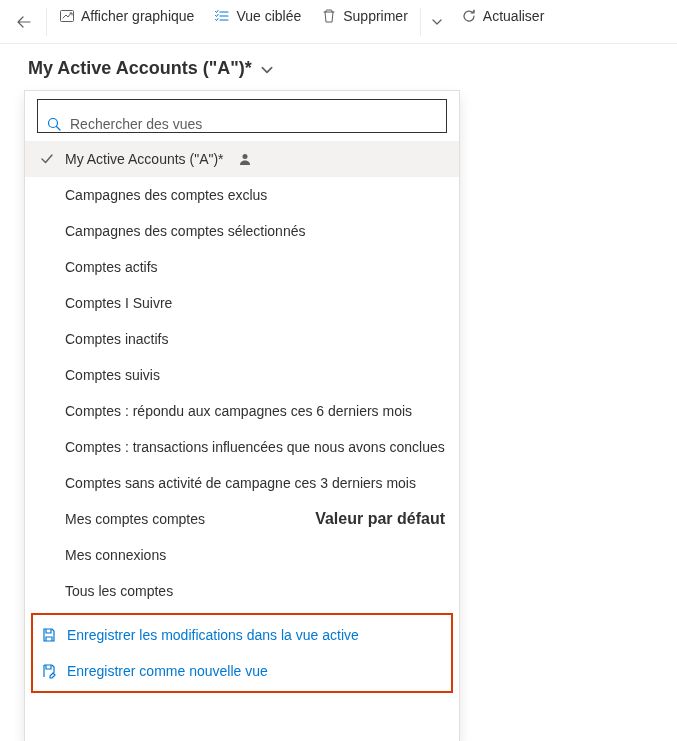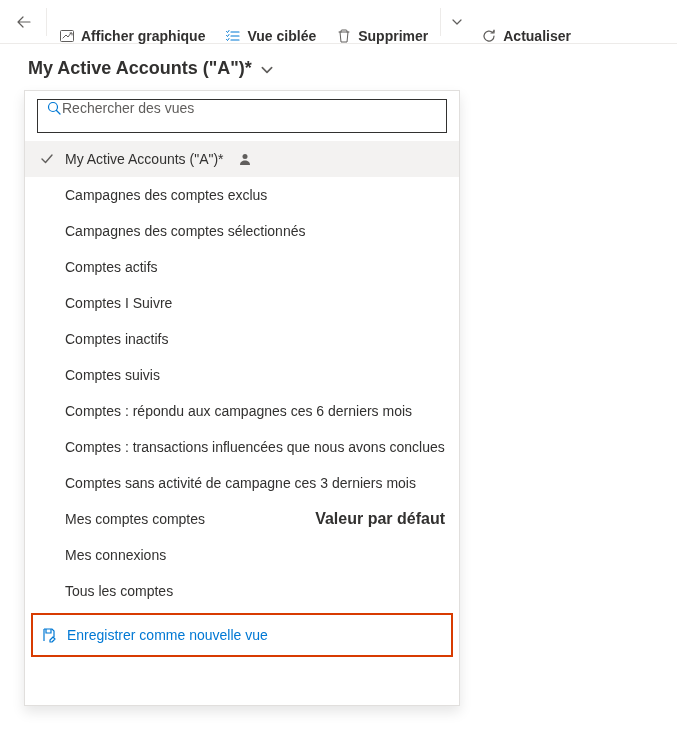--- a/index.html
+++ b/index.html
@@ -30,28 +30,27 @@
     cursor: pointer;
   }
   .toolbar-sep {
     width: 1px;
     height: 28px;
     background: #edebe9;
     margin: 0 2px;
   }
   .toolbar-btn {
     display: flex;
-    align-items: flex-end;
+    align-items: flex-start;
     gap: 6px;
-    padding: 0 10px;
+    padding: 8px 10px;
     height: 44px;
     cursor: pointer;
     color: #323130;
     font-size: 14px;
-    font-weight: bold;
   }
   .toolbar-btn .icon { color: #605e5c; display:flex; align-items:center; }
   .toolbar-btn.add .icon { color: #107c10; }
   .toolbar-more {
     width: 28px;
     display: flex;
     align-items: center;
     justify-content: center;
     height: 44px;
     cursor: pointer;
@@ -85,24 +84,25 @@
     background: #fff;
     border: 1px solid #e1dfdd;
     box-shadow: 0 6px 12px rgba(0,0,0,.1);
     padding-bottom: 6px;
   }
   .search-wrap {
     padding: 8px 12px 8px 12px;
   }
   .search-box {
     display: flex;
-    align-items: flex-start;
+    align-items: flex-end;
     border: 1px solid #323130;
     height: 34px;
     padding: 0 8px;
+    gap: 8px;
   }
   .search-box .icon { color:#0078d4; display:flex; }
   .search-box input {
     border: none;
     outline: none;
     flex: 1;
     font-size: 14px;
     font-family: inherit;
     color: #323130;
   }
@@ -321,20 +321,29 @@
       <div class="view-item">
         <span class="lead"></span>
         <span>Tous les comptes</span>
       </div>
     </div>
 
   <div class="highlight-box">
     <div class="action-item">
       <span class="icon">
         <svg width="16" height="16" viewBox="0 0 16 16">
+            <path d="M3 2h8l2 2v10H3V2z" stroke="currentColor" fill="none" stroke-width="1.2"></path>
+            <path d="M5 2v4h5V2M5 14v-4h6v4" stroke="currentColor" fill="none" stroke-width="1.2"></path>
+          </svg>
+      </span>
+      <span>Enregistrer les modifications dans la vue active</span>
+    </div>
+    <div class="action-item">
+      <span class="icon">
+        <svg width="16" height="16" viewBox="0 0 16 16">
             <path d="M3 2h8l2 2v6" stroke="currentColor" fill="none" stroke-width="1.2"></path>
             <path d="M5 2v4h5V2" stroke="currentColor" fill="none" stroke-width="1.2"></path>
             <path d="M3 14V2" stroke="currentColor" fill="none" stroke-width="1.2"></path>
             <path d="M9 13l3-3 2 2-3 3H9v-2z" stroke="currentColor" fill="none" stroke-width="1.2" stroke-linejoin="round"></path>
           </svg>
       </span>
       <span>Enregistrer comme nouvelle vue</span>
     </div>
   </div>
 

